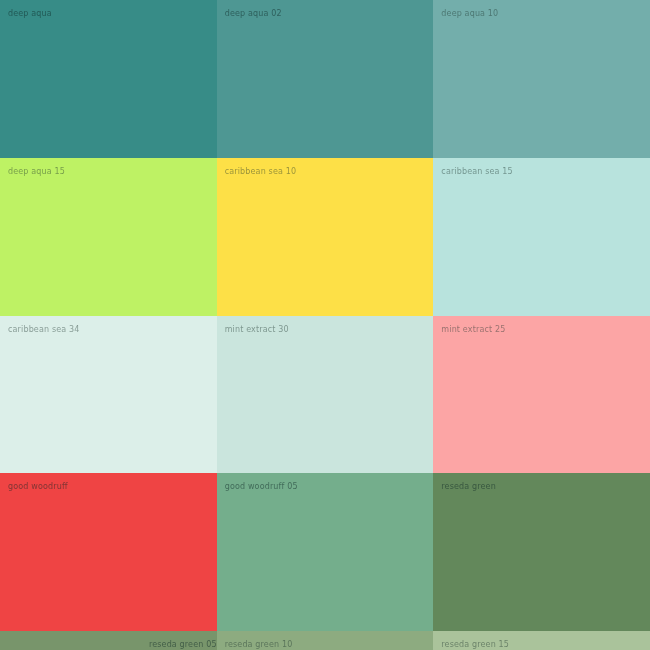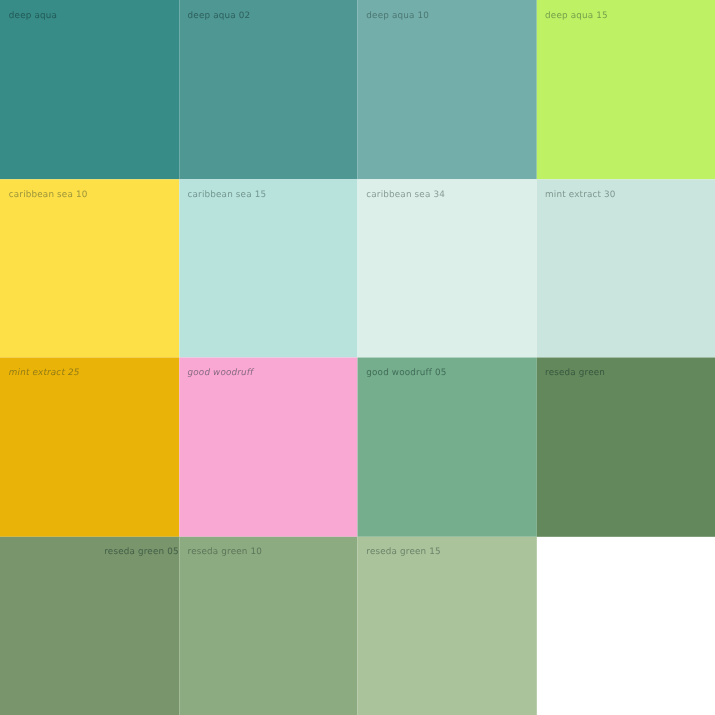--- a/index.html
+++ b/index.html
@@ -8,21 +8,21 @@
     padding: 0;
     background: #ffffff;
   }
   body {
     font-family: "DejaVu Sans", "Liberation Sans", sans-serif;
   }
   #palette-grid {
     width: 650px;
     height: 650px;
     display: grid;
-    grid-template-columns: repeat(4, 1fr);
+    grid-template-columns: repeat(3, 1fr);
     grid-template-rows: repeat(4, 1fr);
     gap: 0;
     overflow: hidden;
   }
   .swatch {
     position: relative;
     display: block;
     box-sizing: border-box;
     padding: 8px 0 0 8px;
     overflow: hidden;
@@ -63,24 +63,24 @@
     </div>
     <div class="swatch" style="background-color: rgb(184, 227, 221);">
       <span class="swatch-label">caribbean sea 15</span>
     </div>
     <div class="swatch" style="background-color: rgb(220, 239, 233);">
       <span class="swatch-label">caribbean sea 34</span>
     </div>
     <div class="swatch" style="background-color: rgb(202, 229, 221);">
       <span class="swatch-label">mint extract 30</span>
     </div>
-    <div class="swatch" style="background-color: #eab308; font-style: italic;">
+    <div class="swatch" style="background-color: #fca5a5;">
       <span class="swatch-label">mint extract 25</span>
     </div>
-    <div class="swatch dark" style="background-color: #f9a8d4; font-style: italic;">
+    <div class="swatch dark" style="background-color: #ef4444;">
       <span class="swatch-label">good woodruff</span>
     </div>
     <div class="swatch dark" style="background-color: rgb(116, 174, 140);">
       <span class="swatch-label">good woodruff 05</span>
     </div>
     <div class="swatch dark" style="background-color: rgb(99, 136, 91);">
       <span class="swatch-label">reseda green</span>
     </div>
     <div class="swatch dark" style="background-color: rgb(120, 149, 107); text-align: right;">
       <span class="swatch-label">reseda green 05</span>

